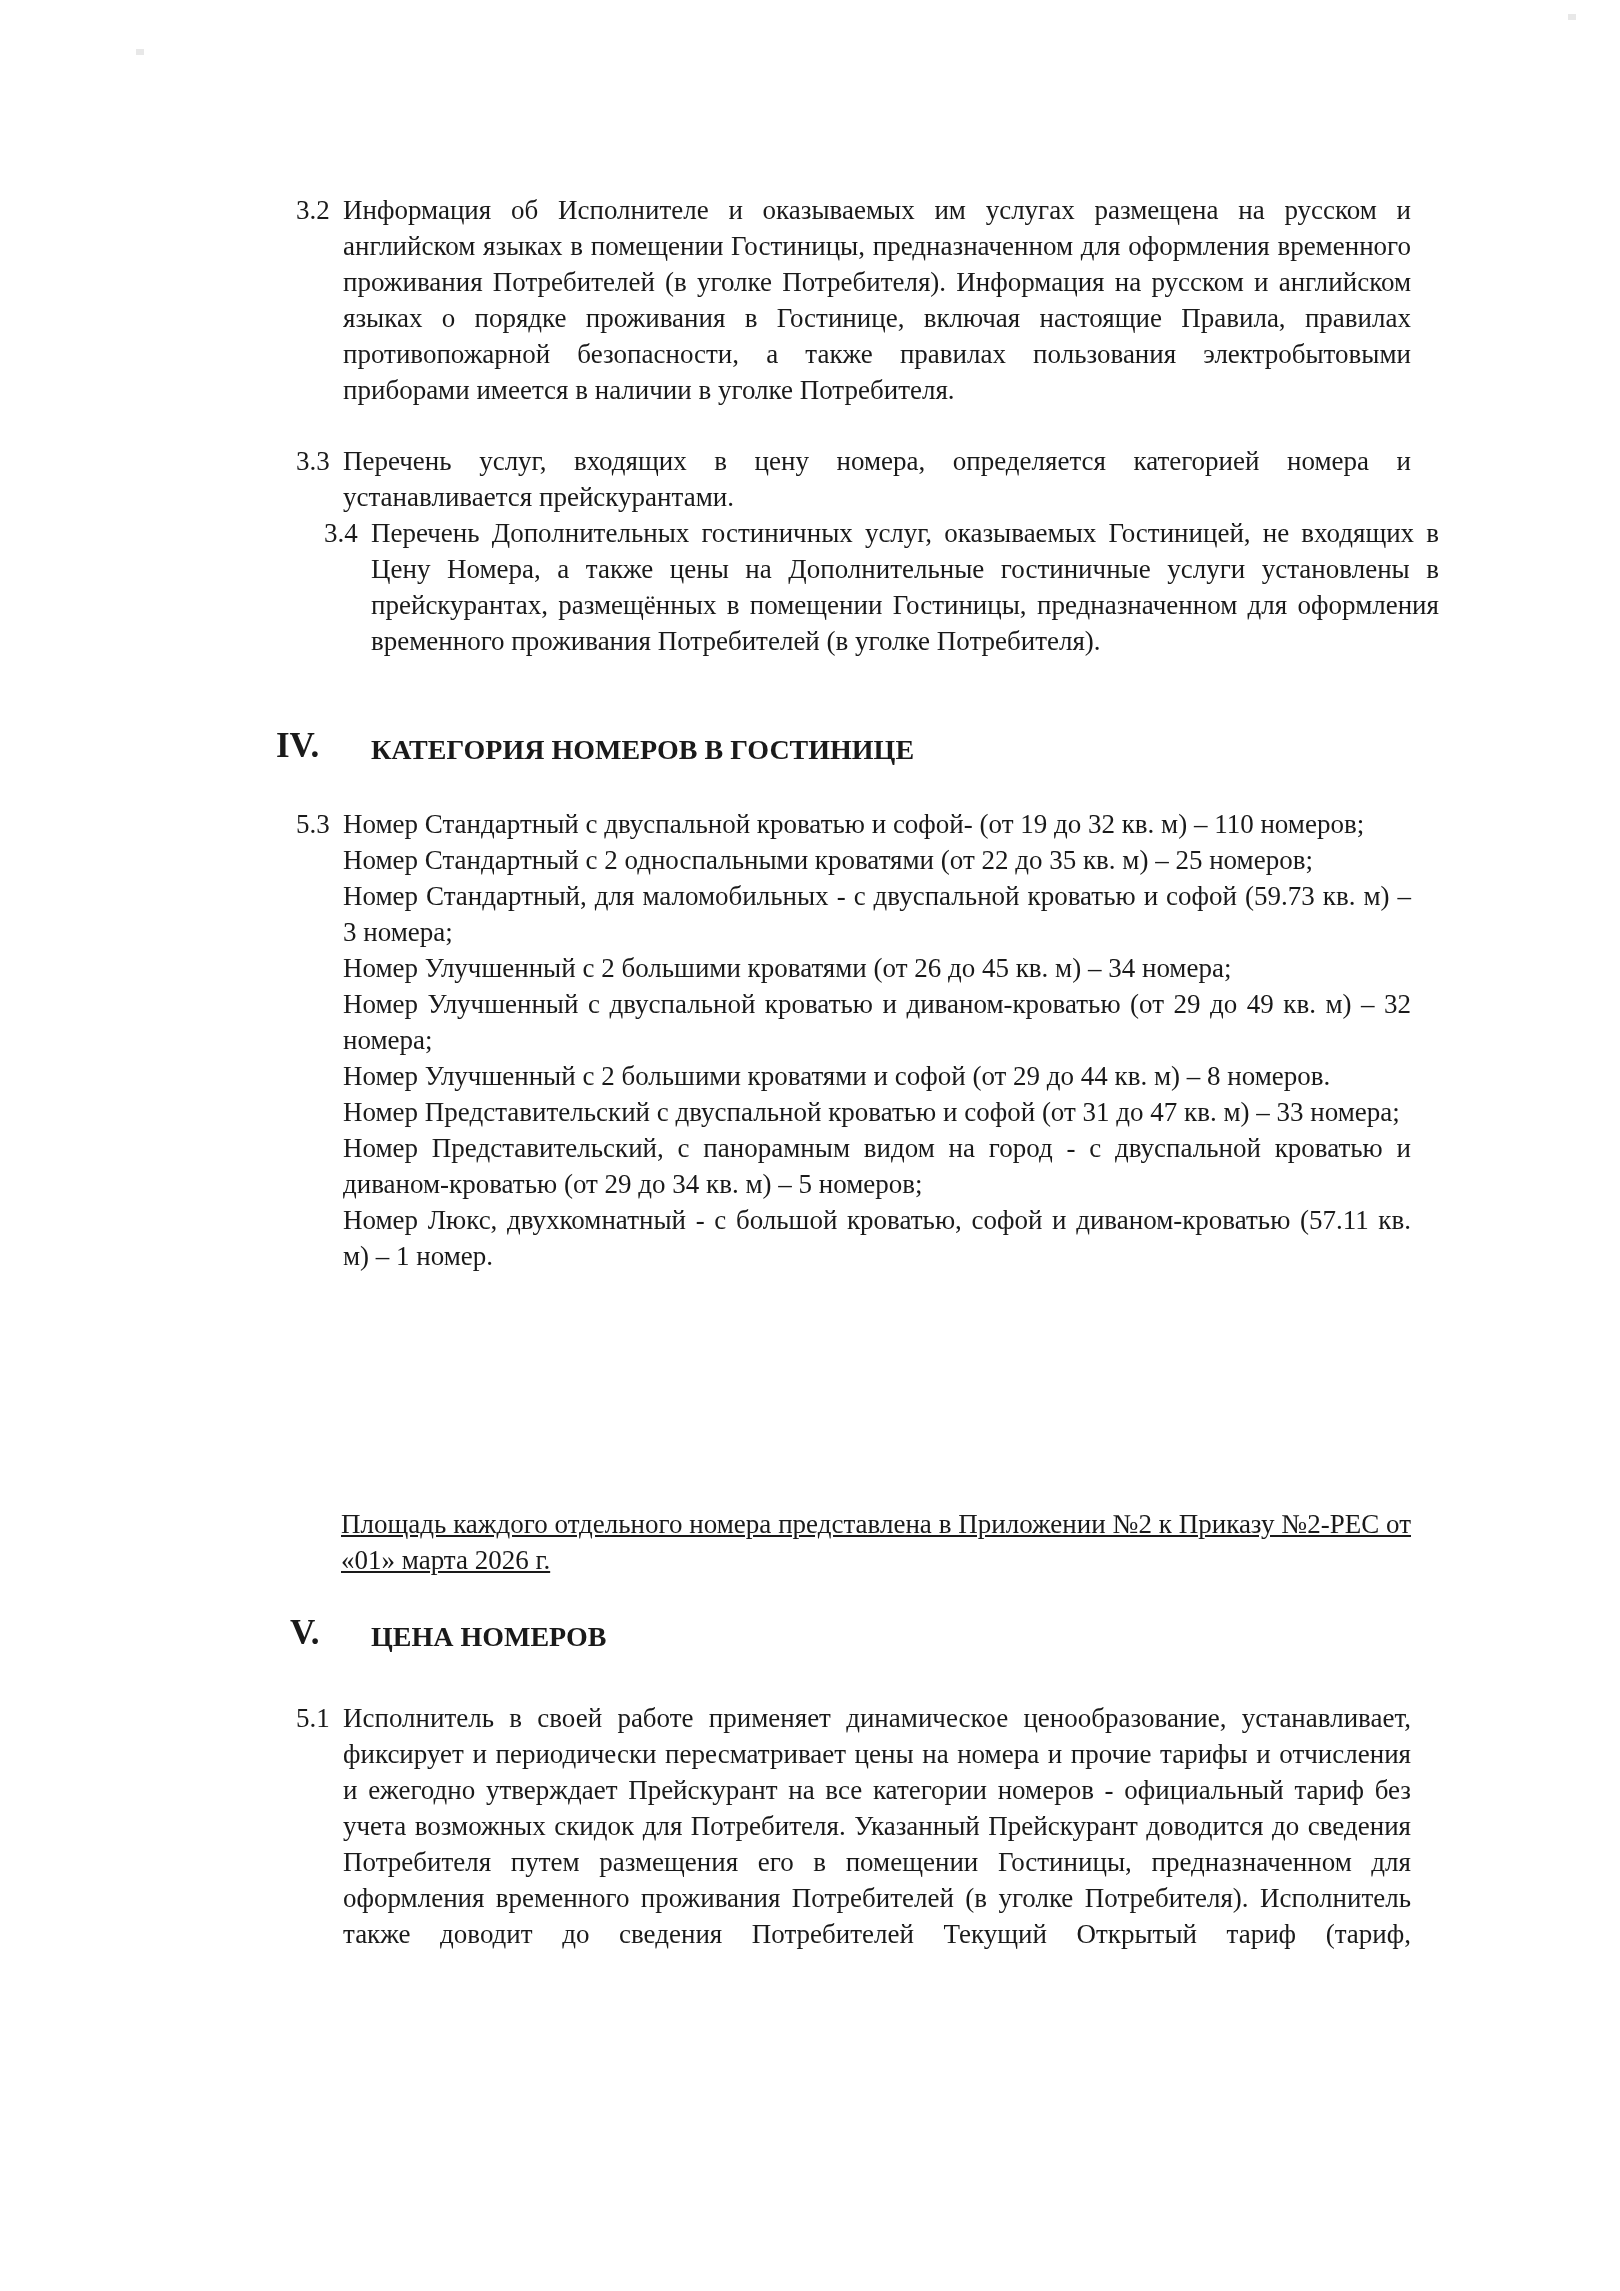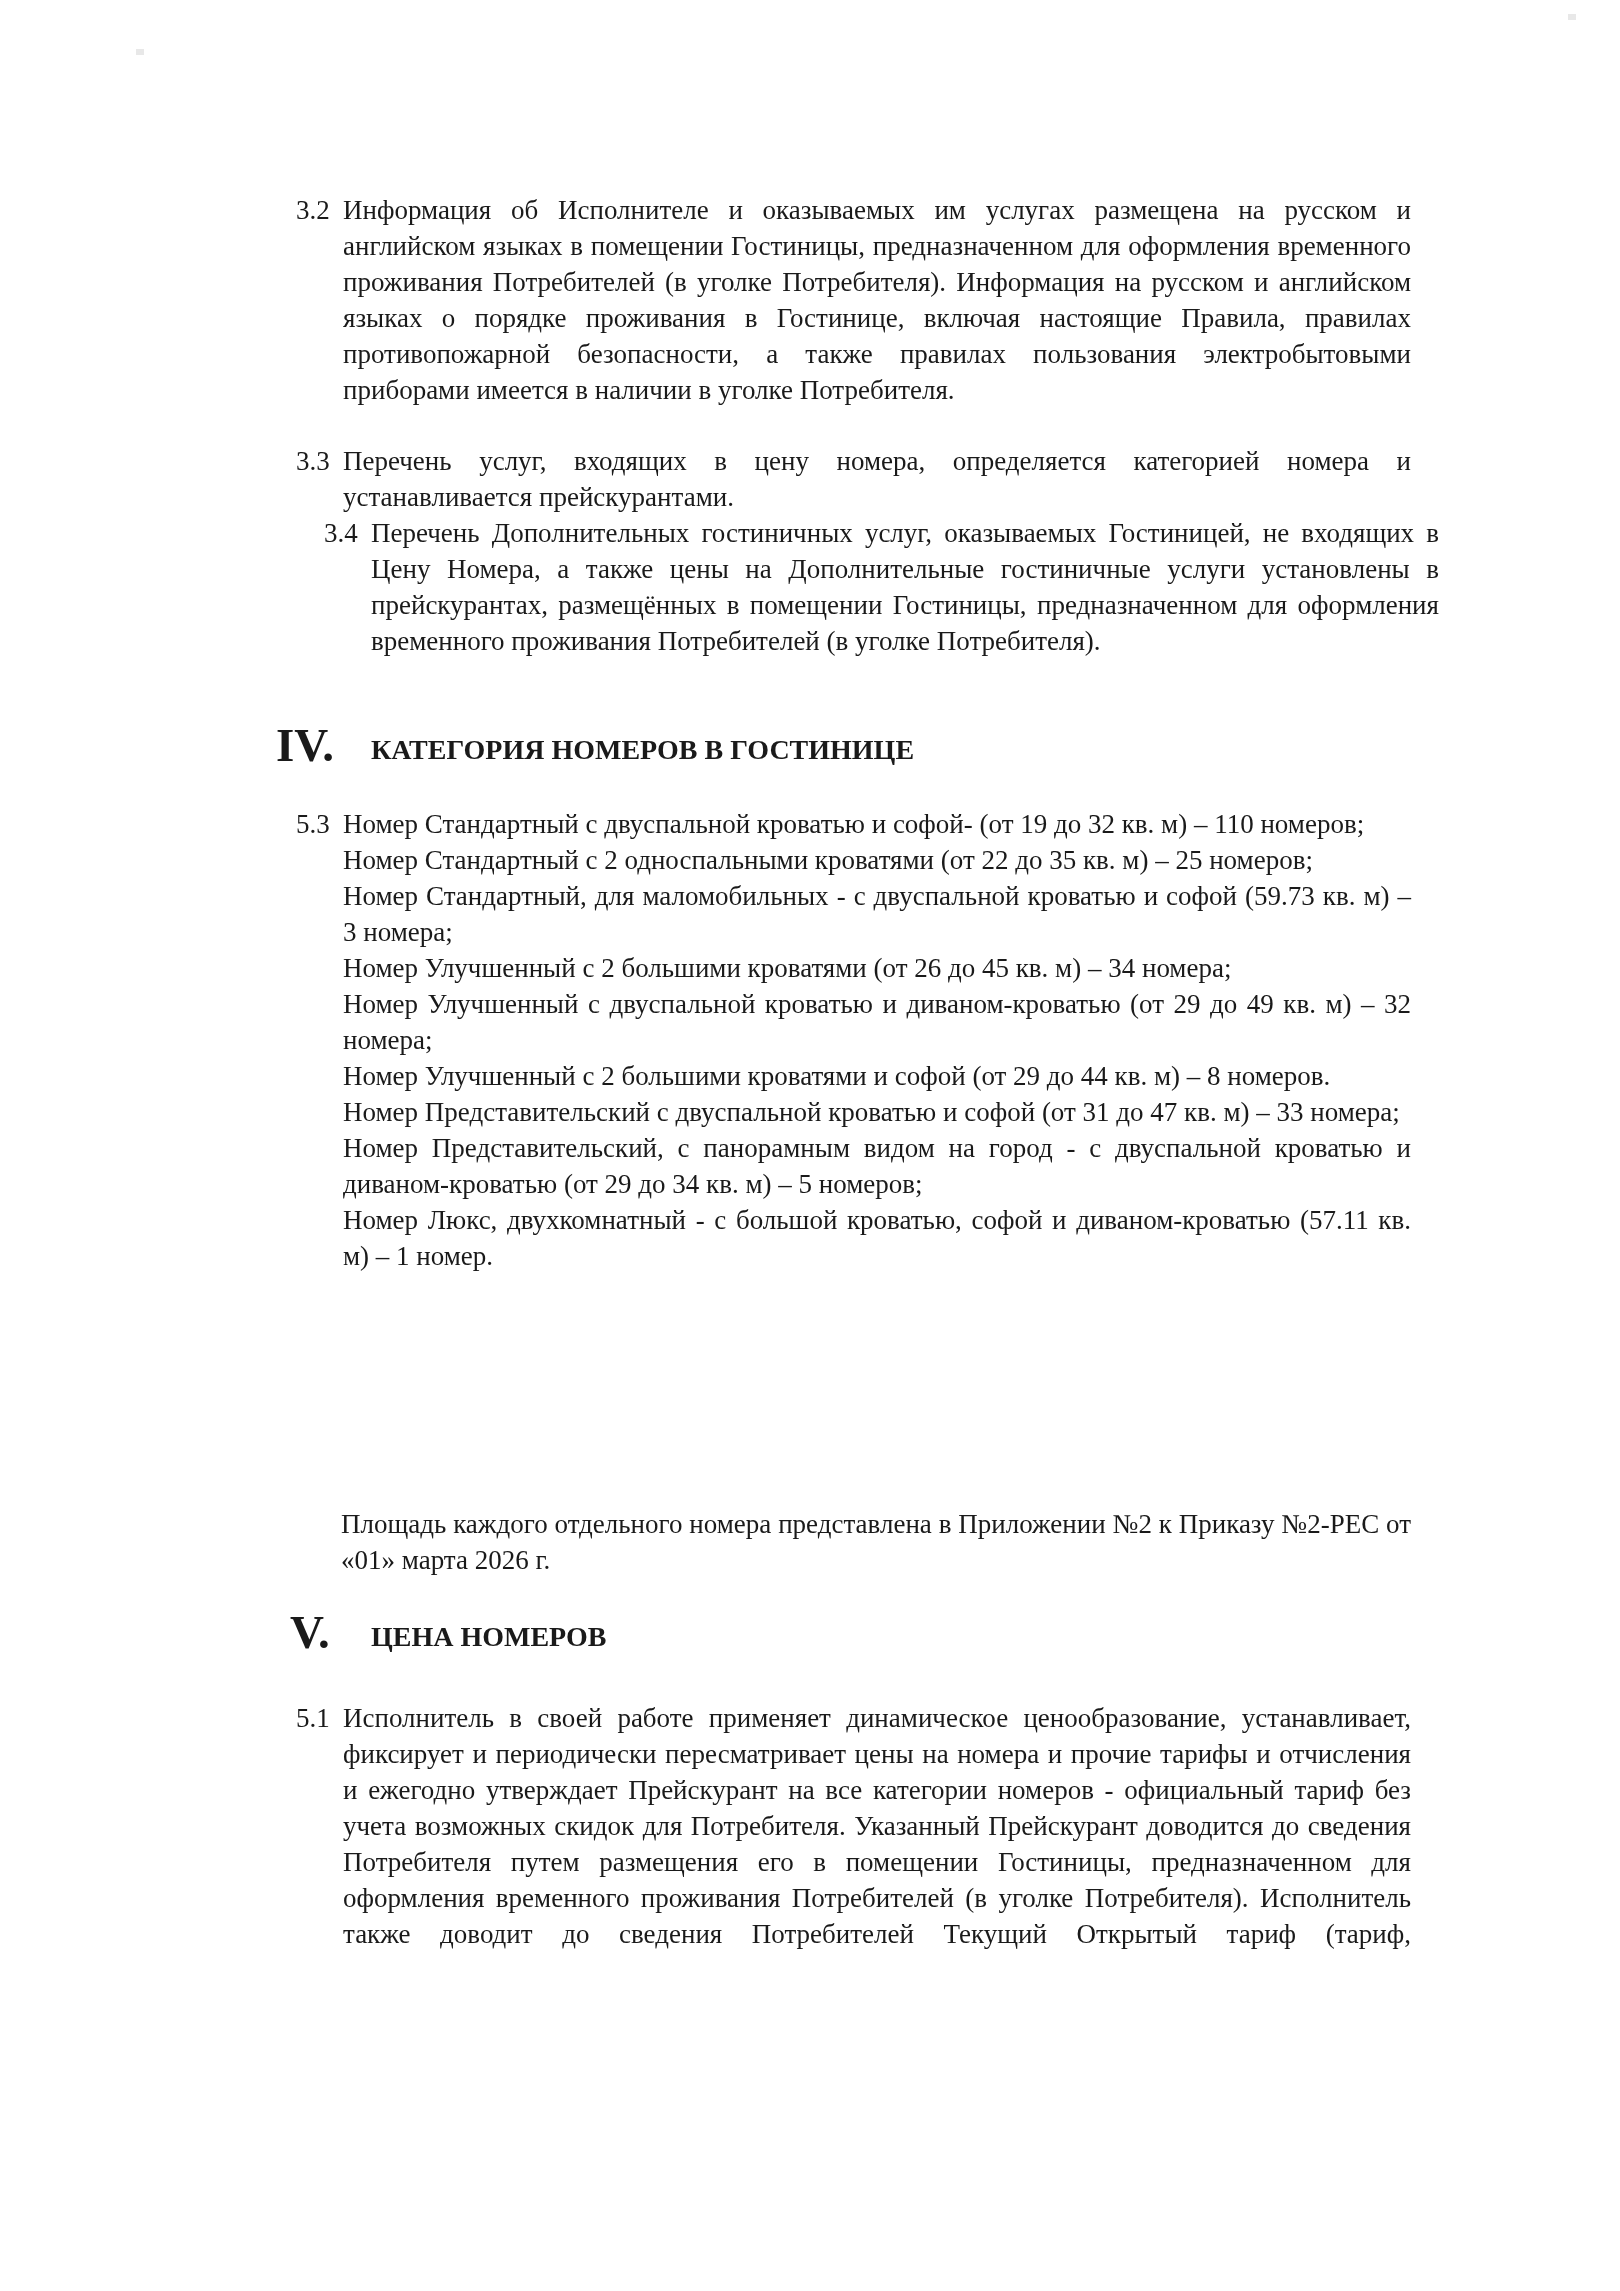--- a/index.html
+++ b/index.html
@@ -43,21 +43,21 @@
     }
     .section-heading {
       position: absolute;
       font-weight: bold;
       font-size: 28px;
       line-height: 35px;
     }
     .section-heading .roman {
       position: absolute;
       left: 0;
-      font-size: 47px;
+      font-size: 35px;
     }
     .section-heading .title {
       position: absolute;
       left: 95px;
       white-space: nowrap;
       text-align: right;
     }
     .note {
       position: absolute;
       left: 341px;
@@ -116,21 +116,21 @@
       <span class="room-item">Номер Стандартный, для маломобильных - с двуспальной кроватью и софой (59.73 кв. м) – 3 номера;</span>
       <span class="room-item">Номер Улучшенный с 2 большими кроватями (от 26 до 45 кв. м) – 34 номера;</span>
       <span class="room-item">Номер Улучшенный с двуспальной кроватью и диваном-кроватью (от 29 до 49 кв. м) – 32 номера;</span>
       <span class="room-item">Номер Улучшенный с 2 большими кроватями и софой (от 29 до 44 кв. м) – 8 номеров.</span>
       <span class="room-item">Номер Представительский с двуспальной кроватью и софой (от 31 до 47 кв. м) – 33 номера;</span>
       <span class="room-item">Номер Представительский, с панорамным видом на город - с двуспальной кроватью и диваном-кроватью (от 29 до 34 кв. м) – 5 номеров;</span>
       <span class="room-item">Номер Люкс, двухкомнатный - с большой кроватью, софой и диваном-кроватью (57.11 кв. м) – 1 номер.</span>
     </div>
   </div>
 
-  <div class="note" style="top:1506px;">Площадь каждого отдельного номера представлена в Приложении №2 к Приказу №2-РЕС от «01» марта 2026 г.</div>
+  <div class="note" style="top:1506px;text-decoration:underline;">Площадь каждого отдельного номера представлена в Приложении №2 к Приказу №2-РЕС от «01» марта 2026 г.</div>
 
   <div class="section-heading" style="left:290px; top:1619px;">
     <span class="roman" style="top:-3.9px;">V.</span>
     <span class="title" style="left:81px;">ЦЕНА НОМЕРОВ</span>
   </div>
 
   <div class="clause" style="top:1700px;">
     <span class="num">5.1</span>
     <div class="body-wrap text-justify-last">Исполнитель в своей работе применяет динамическое ценообразование, устанавливает, фиксирует и периодически пересматривает цены на номера и прочие тарифы и отчисления и ежегодно утверждает Прейскурант на все категории номеров - официальный тариф без учета возможных скидок для Потребителя. Указанный Прейскурант доводится до сведения Потребителя путем размещения его в помещении Гостиницы, предназначенном для оформления временного проживания Потребителей (в уголке Потребителя). Исполнитель также доводит до сведения Потребителей Текущий Открытый тариф (тариф,</div>
   </div>

